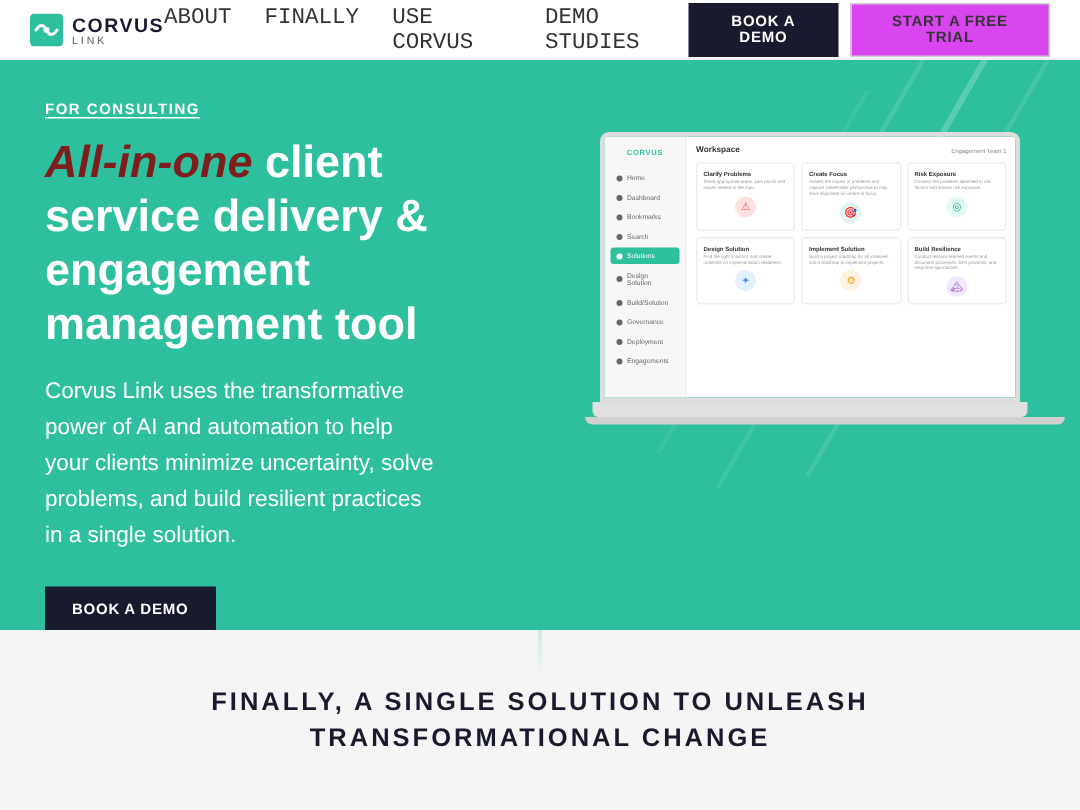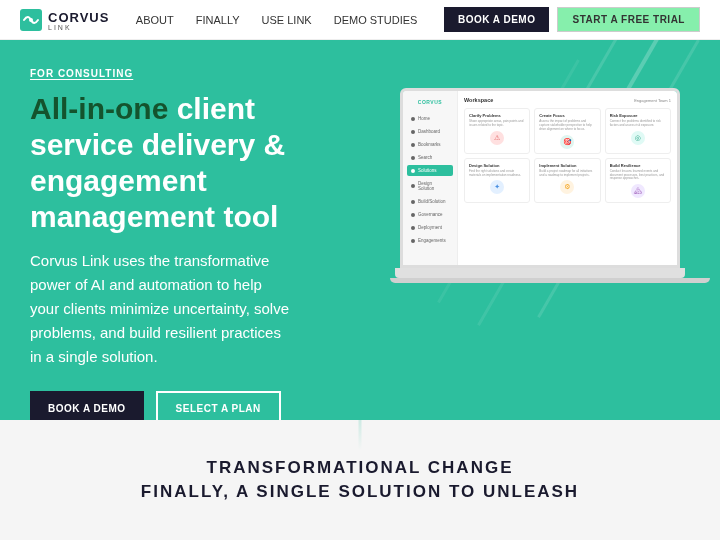--- a/index.html
+++ b/index.html
@@ -9,29 +9,29 @@
     .navbar {
       display: flex; align-items: center; justify-content: space-between;
       padding: 0 20px; height: 40px; background: #fff;
       border-bottom: 1px solid #eee; position: relative; z-index: 10;
     }
     .nav-logo { display: flex; align-items: center; gap: 6px; }
     .nav-logo-icon { width: 22px; height: 22px; }
     .nav-logo-text { font-size: 13px; font-weight: 700; color: #1a1a2e; letter-spacing: 1px; }
     .nav-logo-sub { font-size: 7px; color: #555; letter-spacing: 2px; display: block; margin-top: -2px; }
     .nav-links { display: flex; gap: 22px; }
-    .nav-link { font-size: 11px; color: #333; text-decoration: none; font-weight: 500; cursor: pointer; }
+    .nav-link { font-size: 15px; color: #333; text-decoration: none; font-weight: 500; cursor: pointer; font-family: Liberation Mono, monospace; }
     .nav-actions { display: flex; gap: 8px; }
     .btn-book-demo {
       background: #1a1a2e; color: #fff; border: none;
       padding: 6px 14px; font-size: 10px; font-weight: 700;
       cursor: pointer; letter-spacing: 0.5px;
     }
     .btn-free-trial {
-      background: #86efac; color: #333; border: 1.5px solid #ccc;
+      background: #d946ef; color: #333; border: 1.5px solid #ccc;
       padding: 6px 14px; font-size: 10px; font-weight: 600;
       cursor: pointer; letter-spacing: 0.5px;
     }
 
     
     .hero {
       background: #2dbf9e;
       position: relative; overflow: hidden;
       height: 380px; display: flex; align-items: flex-start;
       padding: 28px 30px 0 30px;
@@ -62,21 +62,21 @@
     .hero-tag {
       color: #fff; font-size: 10px; font-weight: 700;
       letter-spacing: 1px; margin-bottom: 12px;
       text-decoration: underline; text-underline-offset: 2px;
     }
 
     .hero-headline {
       font-size: 30px; line-height: 1.2; color: #fff; font-weight: 700;
       margin-bottom: 14px;
     }
-    .hero-headline .highlight { color: #14532d; }
+    .hero-headline .highlight { color: #7f1d1d; font-style: italic; }
 
     .hero-desc {
       font-size: 15px; color: #fff; line-height: 1.6;
       margin-bottom: 22px; max-width: 260px;
     }
 
     .hero-buttons { display: flex; gap: 12px; }
     .btn-hero-demo {
       background: #1a1a2e; color: #fff; border: none;
       padding: 10px 18px; font-size: 10px; font-weight: 700;
@@ -202,21 +202,21 @@
       <circle cx="11" cy="11" r="2" fill="#fff"></circle>
     </svg>
     <div>
       <span class="nav-logo-text">CORVUS</span>
       <span class="nav-logo-sub">LINK</span>
     </div>
   </div>
   <div class="nav-links">
     <a class="nav-link">ABOUT</a>
     <a class="nav-link">FINALLY</a>
-    <a class="nav-link">USE LINK</a>
+    <a class="nav-link">USE CORVUS</a>
     <a class="nav-link">DEMO STUDIES</a>
   </div>
   <div class="nav-actions">
     <button class="btn-book-demo">BOOK A DEMO</button>
     <button class="btn-free-trial">START A FREE TRIAL</button>
   </div>
 </nav>
 
 <section class="hero">
 
@@ -229,21 +229,20 @@
   </div>
 
   <div class="hero-left">
     <div class="hero-tag">FOR CONSULTING</div>
     <h1 class="hero-headline">
       <span class="highlight">All-in-one</span><span> client service delivery &amp; engagement management tool</span>
     </h1>
     <p class="hero-desc">Corvus Link uses the transformative power of AI and automation to help your clients minimize uncertainty, solve problems, and build resilient practices in a single solution.</p>
     <div class="hero-buttons">
       <button class="btn-hero-demo">BOOK A DEMO</button>
-      <button class="btn-hero-plan">SELECT A PLAN</button>
     </div>
   </div>
 
   <div class="hero-right">
     <div class="laptop-wrap">
       <div class="laptop-screen">
         <div class="app-inner">
 
           <div class="app-sidebar">
             <div class="app-sidebar-logo">CORVUS</div>
@@ -332,15 +331,15 @@
       <div class="laptop-base"></div>
       <div class="laptop-stand"></div>
     </div>
   </div>
 </section>
 
 <div class="bottom-section">
   <div class="bottom-deco">
     <div class="bottom-deco-line"></div>
   </div>
+  <div class="bottom-title">FINALLY, A SINGLE SOLUTION TO UNLEASH</div>
   <div class="bottom-title">TRANSFORMATIONAL CHANGE</div>
-  <div class="bottom-title">FINALLY, A SINGLE SOLUTION TO UNLEASH</div>
 </div>
 
 </body></html>

